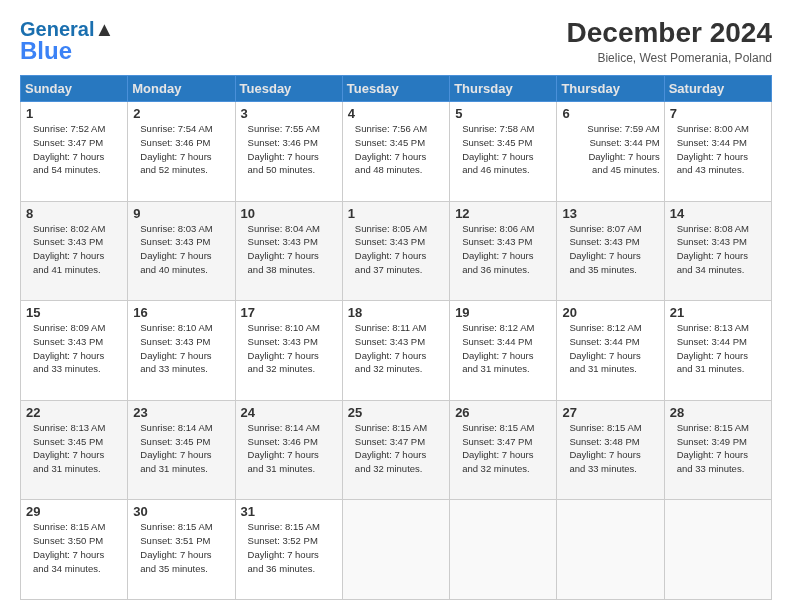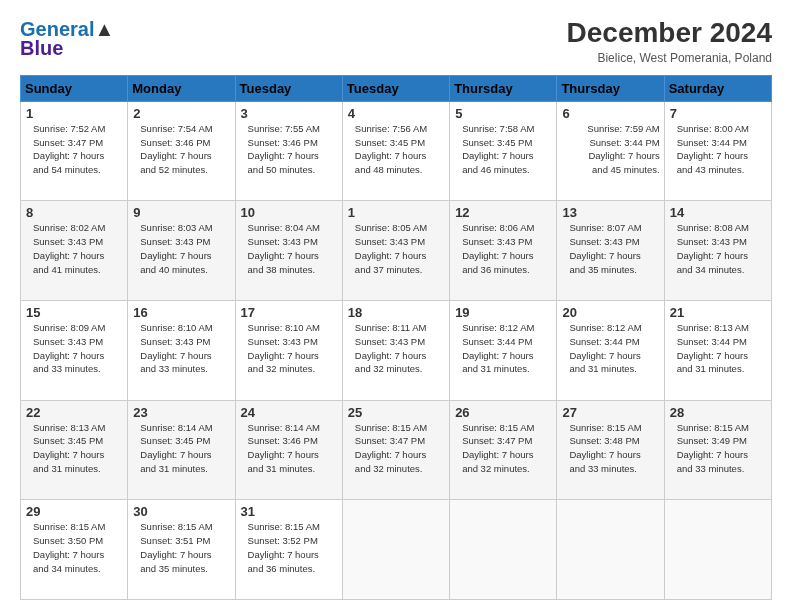--- a/index.html
+++ b/index.html
@@ -48,21 +48,21 @@
     }
     .calendar {
       flex: 1;
       border: 1px solid #ccc;
       border-collapse: collapse;
       width: 100%;
       table-layout: fixed;
     }
     .calendar thead tr th {
       background-color: #2878c0;
-      color: #000000;
+      color: #e5e5e5;
       font-size: 13px;
       font-weight: bold;
       padding: 5px 4px;
       text-align: left;
       border: 1px solid #4a90d9;
     }
     .calendar tbody tr td {
       vertical-align: top;
       border: 1px solid #ccc;
       padding: 4px 4px 4px 5px;
@@ -94,21 +94,21 @@
 <body>
 
 <div class="page">
   <div class="header">
     <div class="logo">
       <div class="logo-row">
         <span style="font-size:20px;font-weight:bold;color:#333;">
           <span style="color:#1a6faf;">General</span>▲
         </span>
       </div>
-      <span style="font-size:20px;font-weight:bold;color:#4c1d95;margin-top:-4px;">Blue</span>
+      <span style="font-size:24px;font-weight:bold;color:#3b82f6;margin-top:-4px;">Blue</span>
     </div>
     <div class="title-block">
       <div class="main-title">December 2024</div>
       <div class="subtitle">Bielice, West Pomerania, Poland</div>
     </div>
   </div>
 
   <table class="calendar">
     <thead>
       <tr>

